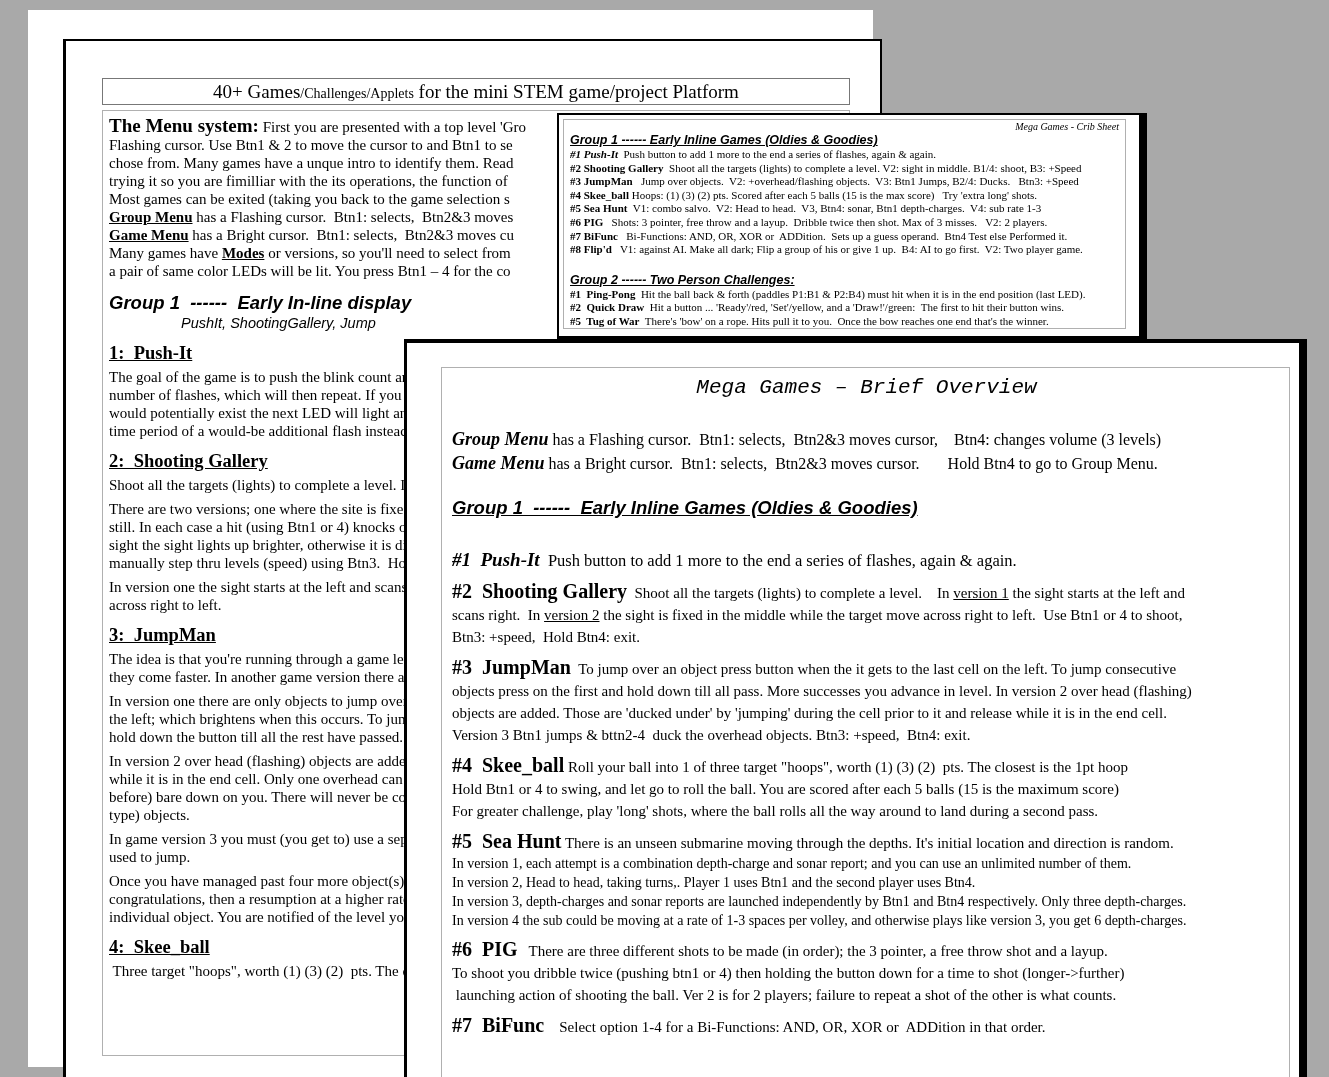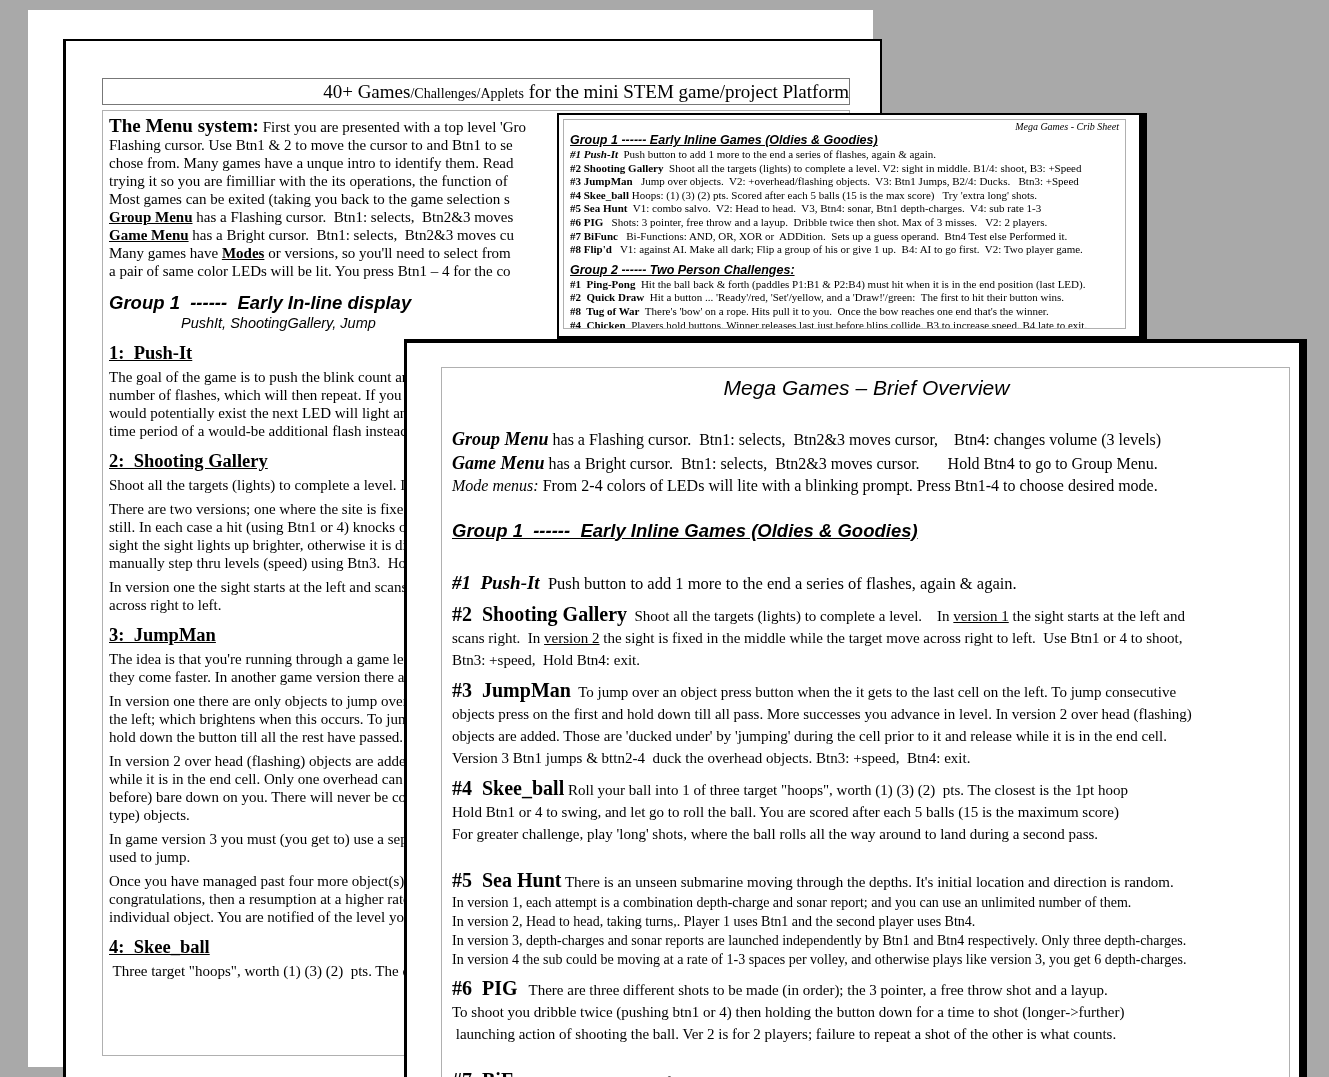--- a/index.html
+++ b/index.html
@@ -10,46 +10,46 @@
   .page{background:#fff;overflow:hidden;}
   .docA{left:63px;top:39px;width:819px;height:1040px;border:2px solid #000;border-left-width:3px;}
   .docB{left:557px;top:113px;width:590px;height:228px;border:solid #000;border-width:2px 8px 5px 2px;}
   .docC{left:404px;top:339px;width:903px;height:745px;border:solid #000;border-width:4px 8px 0 3px;}
   .ln{white-space:pre;}
   .ln span{white-space:pre;}
   
   .b{font-weight:bold;} .i{font-style:italic;} .u{text-decoration:underline;}
   .bi{font-weight:bold;font-style:italic;} .bu{font-weight:bold;text-decoration:underline;}
   
-  .a-titlebox{left:36px;top:37px;width:748px;height:27px;border:1px solid #777;text-align:right;overflow:hidden;}
+  .a-titlebox{left:36px;top:37px;width:748px;height:27px;border:1px solid #777;text-align:center;overflow:hidden;}
   .a-titlebox .ln{line-height:25px;}
   .t-big{font-size:19px;} .t-small{font-size:14px;}
   .a-content{left:36px;top:69px;width:748px;height:946px;border:1px solid #b0b0b0;padding:6px 0 0 6px;overflow:hidden;}
   .a-body{font-size:15px;line-height:18px;}
   .a-mh{font-weight:bold;font-size:19px;}
   .a-group-h{font-family:"Liberation Sans","DejaVu Sans",sans-serif;font-weight:bold;font-style:italic;font-size:18.5px;line-height:22px;margin-top:12px;}
   .a-sub{font-family:"Liberation Sans","DejaVu Sans",sans-serif;font-style:italic;font-size:14.5px;line-height:18px;padding-left:72px;}
   .a-sec-h{font-weight:bold;font-size:18.5px;line-height:22px;margin:10px 0 4px 0;}
   .gap-t{margin-top:6px;}
   
   .b-inner{left:4px;top:4px;width:563px;height:210px;border:1px solid #b0b0b0;padding:1px 6px 13px 6px;overflow:hidden;}
   .b-corner{font-style:italic;font-size:10px;line-height:12px;text-align:right;}
   .c-gh{font-family:"Liberation Sans","DejaVu Sans",sans-serif;font-weight:bold;font-style:italic;font-size:12.5px;line-height:15px;}
-  .c-gh2{margin-top:6px;}
+  .c-gh2{margin-top:16px;}
   .c-item{font-size:11px;line-height:13.6px;}
   
   .c-inner{left:34px;top:24px;width:849px;height:721px;border:1px solid #b0b0b0;border-bottom:none;padding:3px 8px 0 10px;overflow:hidden;}
-  .o-title{font-family:Liberation Sans, sans-serif;font-style:italic;font-size:21px;line-height:26px;text-align:center;margin:4px 0 27px 0;}
+  .o-title{font-family:Liberation Mono, monospace;font-style:italic;font-size:21px;line-height:26px;text-align:center;margin:4px 0 27px 0;}
   .o-menu{font-size:16px;line-height:22.5px;}
   .o-mn{font-weight:bold;font-style:italic;font-size:18px;}
   .o-gh{font-family:"Liberation Sans","DejaVu Sans",sans-serif;font-weight:bold;font-style:italic;font-size:18.5px;line-height:24px;margin-top:21px;}
   .o-line{font-size:15px;line-height:22px;}
   .o-first{margin-top:29px;font-size:16px;}
   .o-sec{margin-top:8px;}
-  .o-sec2{margin-top:24px;}
+  .o-sec2{margin-top:8px;}
   .sm{font-size:14px;line-height:19px;}
   .o-num{font-weight:bold;font-size:20px;}
   .o-num-i{font-weight:bold;font-style:italic;font-size:19px;}
   .big{font-size:16.5px;}
 </style>
 </head>
 <body>
 
 <div id="stage">
   <div class="abs sheet-back"></div>
@@ -112,33 +112,32 @@
           <div class="ln c-item"><span class="b">#2 Shooting Gallery</span><span>  Shoot all the targets (lights) to complete a level. V2: sight in middle. B1/4: shoot, B3: +Speed</span></div>
           <div class="ln c-item"><span class="b">#3 JumpMan</span><span>   Jump over objects.  V2: +overhead/flashing objects.  V3: Btn1 Jumps, B2/4: Ducks.   Btn3: +Speed</span></div>
           <div class="ln c-item"><span class="b">#4 Skee_ball</span><span> Hoops: (1) (3) (2) pts. Scored after each 5 balls (15 is the max score)   Try 'extra long' shots.</span></div>
           <div class="ln c-item"><span class="b">#5 Sea Hunt</span><span>  V1: combo salvo.  V2: Head to head.  V3, Btn4: sonar, Btn1 depth-charges.  V4: sub rate 1-3</span></div>
           <div class="ln c-item"><span class="b">#6 PIG</span><span>   Shots: 3 pointer, free throw and a layup.  Dribble twice then shot. Max of 3 misses.   V2: 2 players.</span></div>
           <div class="ln c-item"><span class="b">#7 BiFunc</span><span>   Bi-Functions: AND, OR, XOR or  ADDition.  Sets up a guess operand.  Btn4 Test else Performed it.</span></div>
           <div class="ln c-item"><span class="b">#8 Flip'd</span><span>   V1: against AI. Make all dark; Flip a group of his or give 1 up.  B4: AI to go first.  V2: Two player game.</span></div>
           <div class="ln c-gh c-gh2"><span class="u">Group 2 ------ Two Person Challenges:</span></div>
           <div class="ln c-item"><span class="b">#1  Ping-Pong</span><span>  Hit the ball back &amp; forth (paddles P1:B1 &amp; P2:B4) must hit when it is in the end position (last LED).</span></div>
           <div class="ln c-item"><span class="b">#2  Quick Draw</span><span>  Hit a button ... 'Ready'/red, 'Set'/yellow, and a 'Draw!'/green:  The first to hit their button wins.</span></div>
-          <div class="ln c-item"><span class="b">#8  Tug of War</span><span>  There's 'bow' on a rope. Hits pull it to you.  Once the bow reaches one end that's the winner.</span></div>
+          <div class="ln c-item"><span class="b">#5  Tug of War</span><span>  There's 'bow' on a rope. Hits pull it to you.  Once the bow reaches one end that's the winner.</span></div>
           <div class="ln c-item"><span class="b">#4  Chicken</span><span>  Players hold buttons. Winner releases last just before blips collide. B3 to increase speed. B4 late to exit.</span></div>
         </div>
     </div>
   </div>
 
   <div class="abs page docC">
     <div class="abs c-inner">
       <div class="o-title">Mega Games – Brief Overview</div>
       <div>
           <div class="ln o-menu"><span class="o-mn">Group Menu</span><span> has a Flashing cursor.  Btn1: selects,  Btn2&amp;3 moves cursor,    Btn4: changes volume (3 levels)</span></div>
           <div class="ln o-menu"><span class="o-mn">Game Menu</span><span> has a Bright cursor.  Btn1: selects,  Btn2&amp;3 moves cursor.       Hold Btn4 to go to Group Menu.</span></div>
-          <div class="ln o-menu"><span class="i">Mode menus:</span><span> From 2-4 colors of LEDs will lite with a blinking prompt. Press Btn1-4 to choose desired mode.</span></div>
           <div class="ln o-gh"><span class="u">Group 1  ------  Early Inline Games (Oldies &amp; Goodies)</span></div>
           <div class="ln o-line o-first"><span class="o-num-i">#1  Push-It</span><span class="big">  Push button to add 1 more to the end a series of flashes, again &amp; again.</span></div>
           <div class="ln o-line o-sec"><span class="o-num">#2  Shooting Gallery</span><span>  Shoot all the targets (lights) to complete a level.    In </span><span class="u">version 1</span><span> the sight starts at the left and</span></div>
           <div class="ln o-line"><span>scans right.  In </span><span class="u">version 2</span><span> the sight is fixed in the middle while the target move across right to left.  Use Btn1 or 4 to shoot,</span></div>
           <div class="ln o-line"><span>Btn3: +speed,  Hold Btn4: exit.</span></div>
           <div class="ln o-line o-sec"><span class="o-num">#3  JumpMan</span><span>  To jump over an object press button when the it gets to the last cell on the left. To jump consecutive</span></div>
           <div class="ln o-line"><span>objects press on the first and hold down till all pass. More successes you advance in level. In version 2 over head (flashing)</span></div>
           <div class="ln o-line"><span>objects are added. Those are 'ducked under' by 'jumping' during the cell prior to it and release while it is in the end cell.</span></div>
           <div class="ln o-line"><span>Version 3 Btn1 jumps &amp; bttn2-4  duck the overhead objects. Btn3: +speed,  Btn4: exit.</span></div>
           <div class="ln o-line o-sec"><span class="o-num">#4  Skee_ball</span><span> Roll your ball into 1 of three target "hoops", worth (1) (3) (2)  pts. The closest is the 1pt hoop</span></div>

